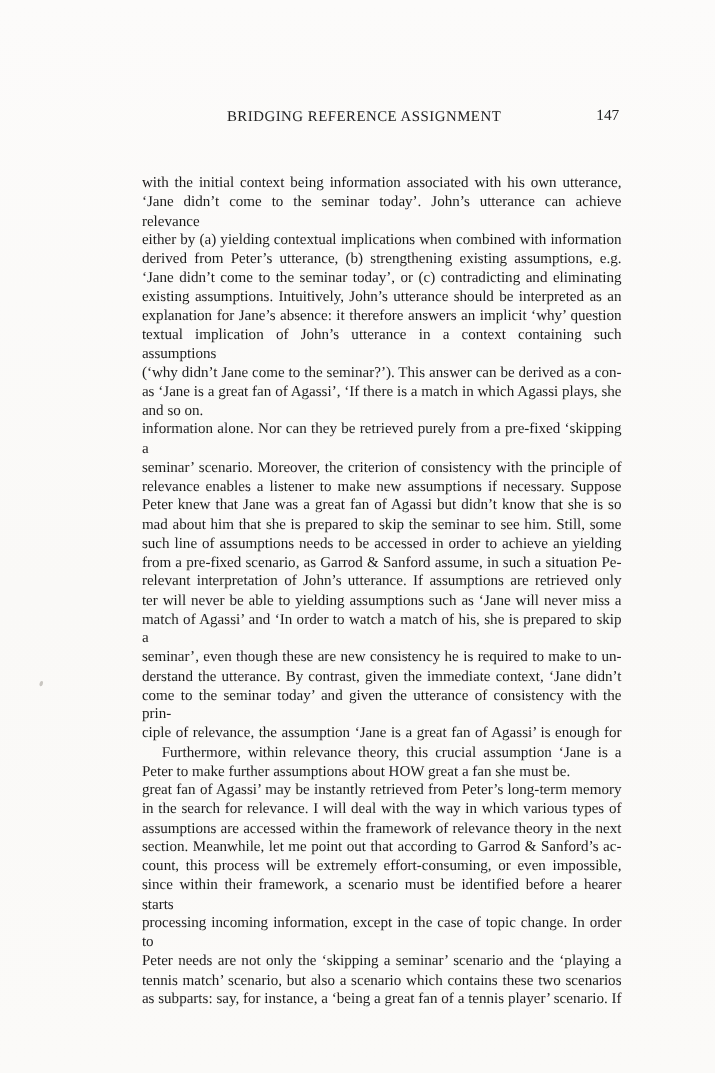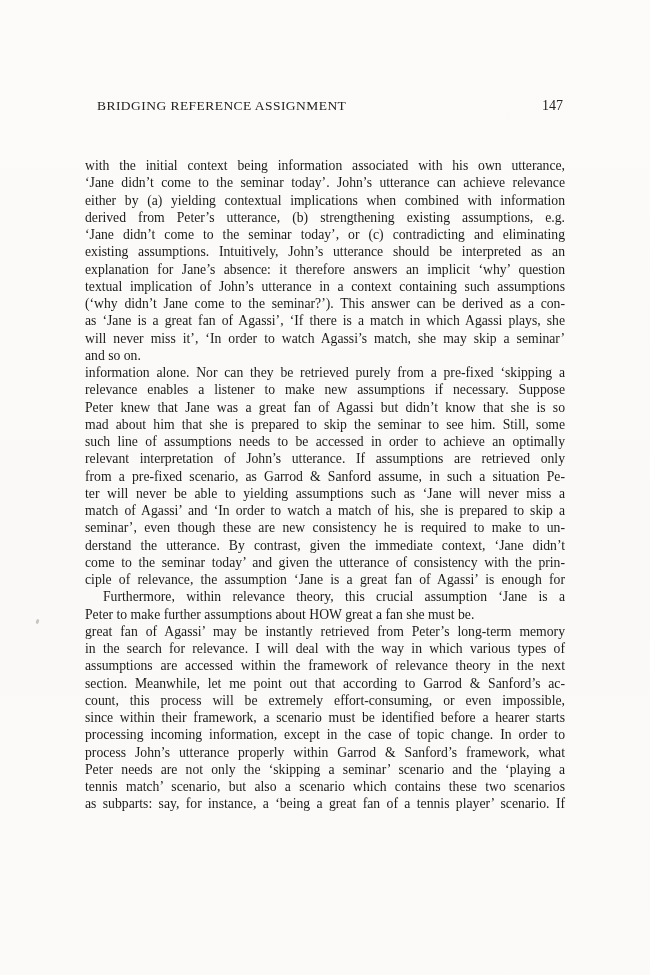--- a/index.html
+++ b/index.html
@@ -24,20 +24,21 @@
     position: absolute;
     left: 85px;
     top: 98px;
     width: 480px;
     height: 18px;
   }
   .running-head .title {
     position: absolute;
     left: 12px;
     right: 0;
+    text-align: center;
     font-size: 13.5px;
     letter-spacing: 0.45px;
     color: #222;
     white-space: nowrap;
   }
   .running-head .pagenum {
     position: absolute;
     right: 2px;
     top: 0;
     font-size: 14px;
@@ -50,20 +51,21 @@
     top: 157px;
     width: 480px;
     font-size: 13.7px;
     line-height: 17.25px;
     color: #1b1b1b;
   }
   .line {
     text-align: justify;
     text-align-last: justify;
     white-space: normal;
+    margin-left: 44px;
   }
   .line.last {
     text-align-last: left;
   }
   .line.indent {
     text-indent: 18px;
   }
   .scan-mark {
     position: absolute;
     left: 36px;
@@ -88,44 +90,43 @@
       <div class="line">with the initial context being information associated with his own utterance,</div>
       <div class="line">‘Jane didn’t come to the seminar today’. John’s utterance can achieve relevance</div>
       <div class="line">either by (a) yielding contextual implications when combined with information</div>
       <div class="line">derived from Peter’s utterance, (b) strengthening existing assumptions, e.g.</div>
       <div class="line">‘Jane didn’t come to the seminar today’, or (c) contradicting and eliminating</div>
       <div class="line">existing assumptions. Intuitively, John’s utterance should be interpreted as an</div>
       <div class="line">explanation for Jane’s absence: it therefore answers an implicit ‘why’ question</div>
       <div class="line">textual implication of John’s utterance in a context containing such assumptions</div>
       <div class="line">(‘why didn’t Jane come to the seminar?’). This answer can be derived as a con-</div>
       <div class="line">as ‘Jane is a great fan of Agassi’, ‘If there is a match in which Agassi plays, she</div>
-      <div class="line">will never miss it’, ‘In order to watch Agassi’s match, she may skip a seminar’</div>
       <div class="line last">and so on.</div>
       <div class="line">information alone. Nor can they be retrieved purely from a pre-fixed ‘skipping a</div>
+      <div class="line">seminar’ scenario. Moreover, the criterion of consistency with the principle of</div>
       <div class="line">relevance enables a listener to make new assumptions if necessary. Suppose</div>
       <div class="line">Peter knew that Jane was a great fan of Agassi but didn’t know that she is so</div>
       <div class="line">mad about him that she is prepared to skip the seminar to see him. Still, some</div>
-      <div class="line">such line of assumptions needs to be accessed in order to achieve an optimally</div>
+      <div class="line">such line of assumptions needs to be accessed in order to achieve an yielding</div>
+      <div class="line">from a pre-fixed scenario, as Garrod &amp; Sanford assume, in such a situation Pe-</div>
       <div class="line">relevant interpretation of John’s utterance. If assumptions are retrieved only</div>
-      <div class="line">from a pre-fixed scenario, as Garrod &amp; Sanford assume, in such a situation Pe-</div>
       <div class="line">ter will never be able to yielding assumptions such as ‘Jane will never miss a</div>
       <div class="line">match of Agassi’ and ‘In order to watch a match of his, she is prepared to skip a</div>
       <div class="line">seminar’, even though these are new consistency he is required to make to un-</div>
       <div class="line">derstand the utterance. By contrast, given the immediate context, ‘Jane didn’t</div>
       <div class="line">come to the seminar today’ and given the utterance of consistency with the prin-</div>
       <div class="line">ciple of relevance, the assumption ‘Jane is a great fan of Agassi’ is enough for</div>
       <div class="line indent">Furthermore, within relevance theory, this crucial assumption ‘Jane is a</div>
       <div class="line last">Peter to make further assumptions about HOW great a fan she must be.</div>
       <div class="line">great fan of Agassi’ may be instantly retrieved from Peter’s long-term memory</div>
       <div class="line">in the search for relevance. I will deal with the way in which various types of</div>
       <div class="line">assumptions are accessed within the framework of relevance theory in the next</div>
       <div class="line">section. Meanwhile, let me point out that according to Garrod &amp; Sanford’s ac-</div>
       <div class="line">count, this process will be extremely effort-consuming, or even impossible,</div>
       <div class="line">since within their framework, a scenario must be identified before a hearer starts</div>
       <div class="line">processing incoming information, except in the case of topic change. In order to</div>
-      <div class="line">process John’s utterance properly within Garrod &amp; Sanford’s framework, what</div>
       <div class="line">Peter needs are not only the ‘skipping a seminar’ scenario and the ‘playing a</div>
       <div class="line">tennis match’ scenario, but also a scenario which contains these two scenarios</div>
       <div class="line">as subparts: say, for instance, a ‘being a great fan of a tennis player’ scenario. If</div>
     </div>
 
   <div class="scan-mark"></div>
 </div>
 
 </body></html>

